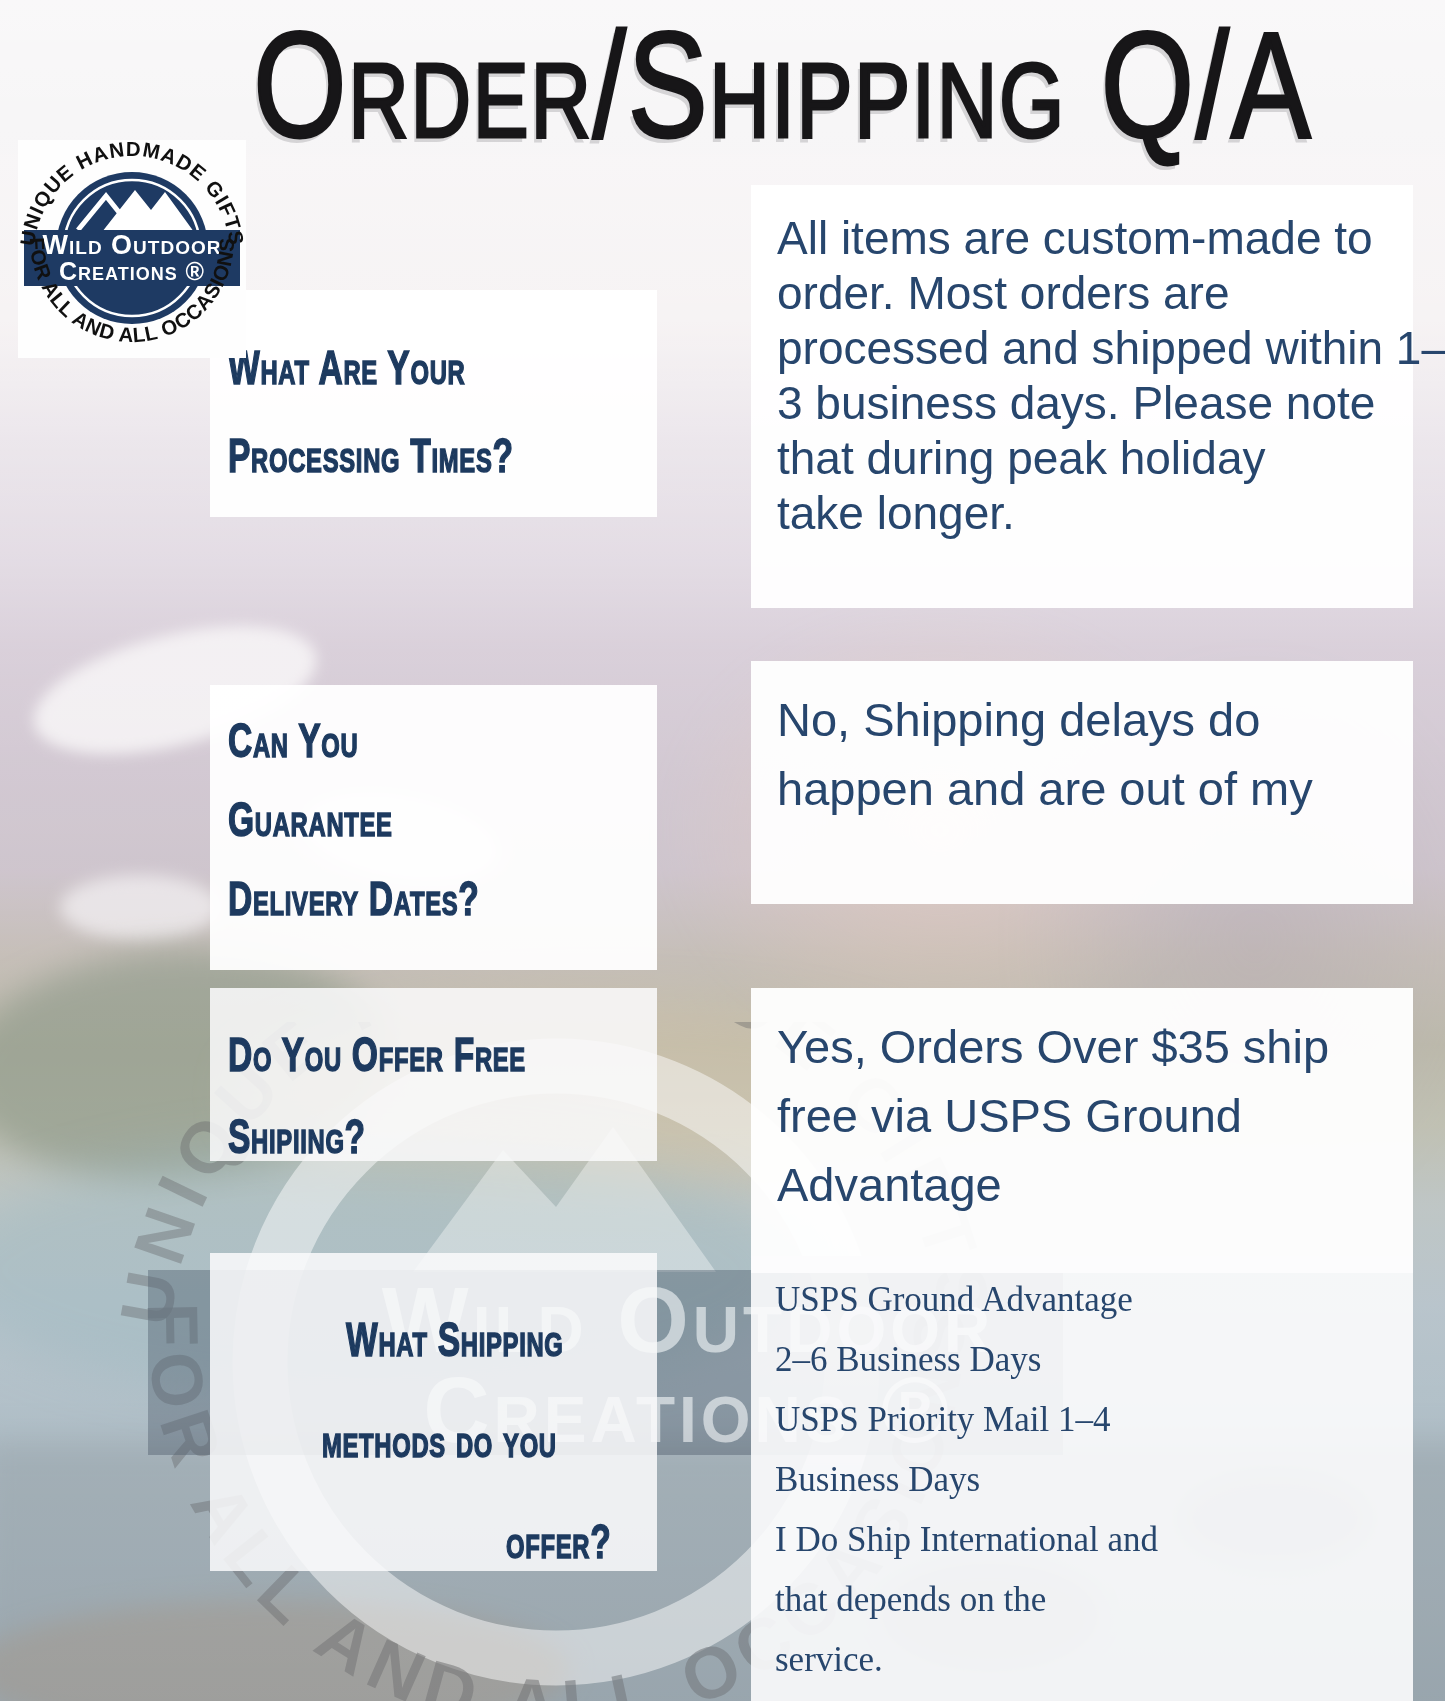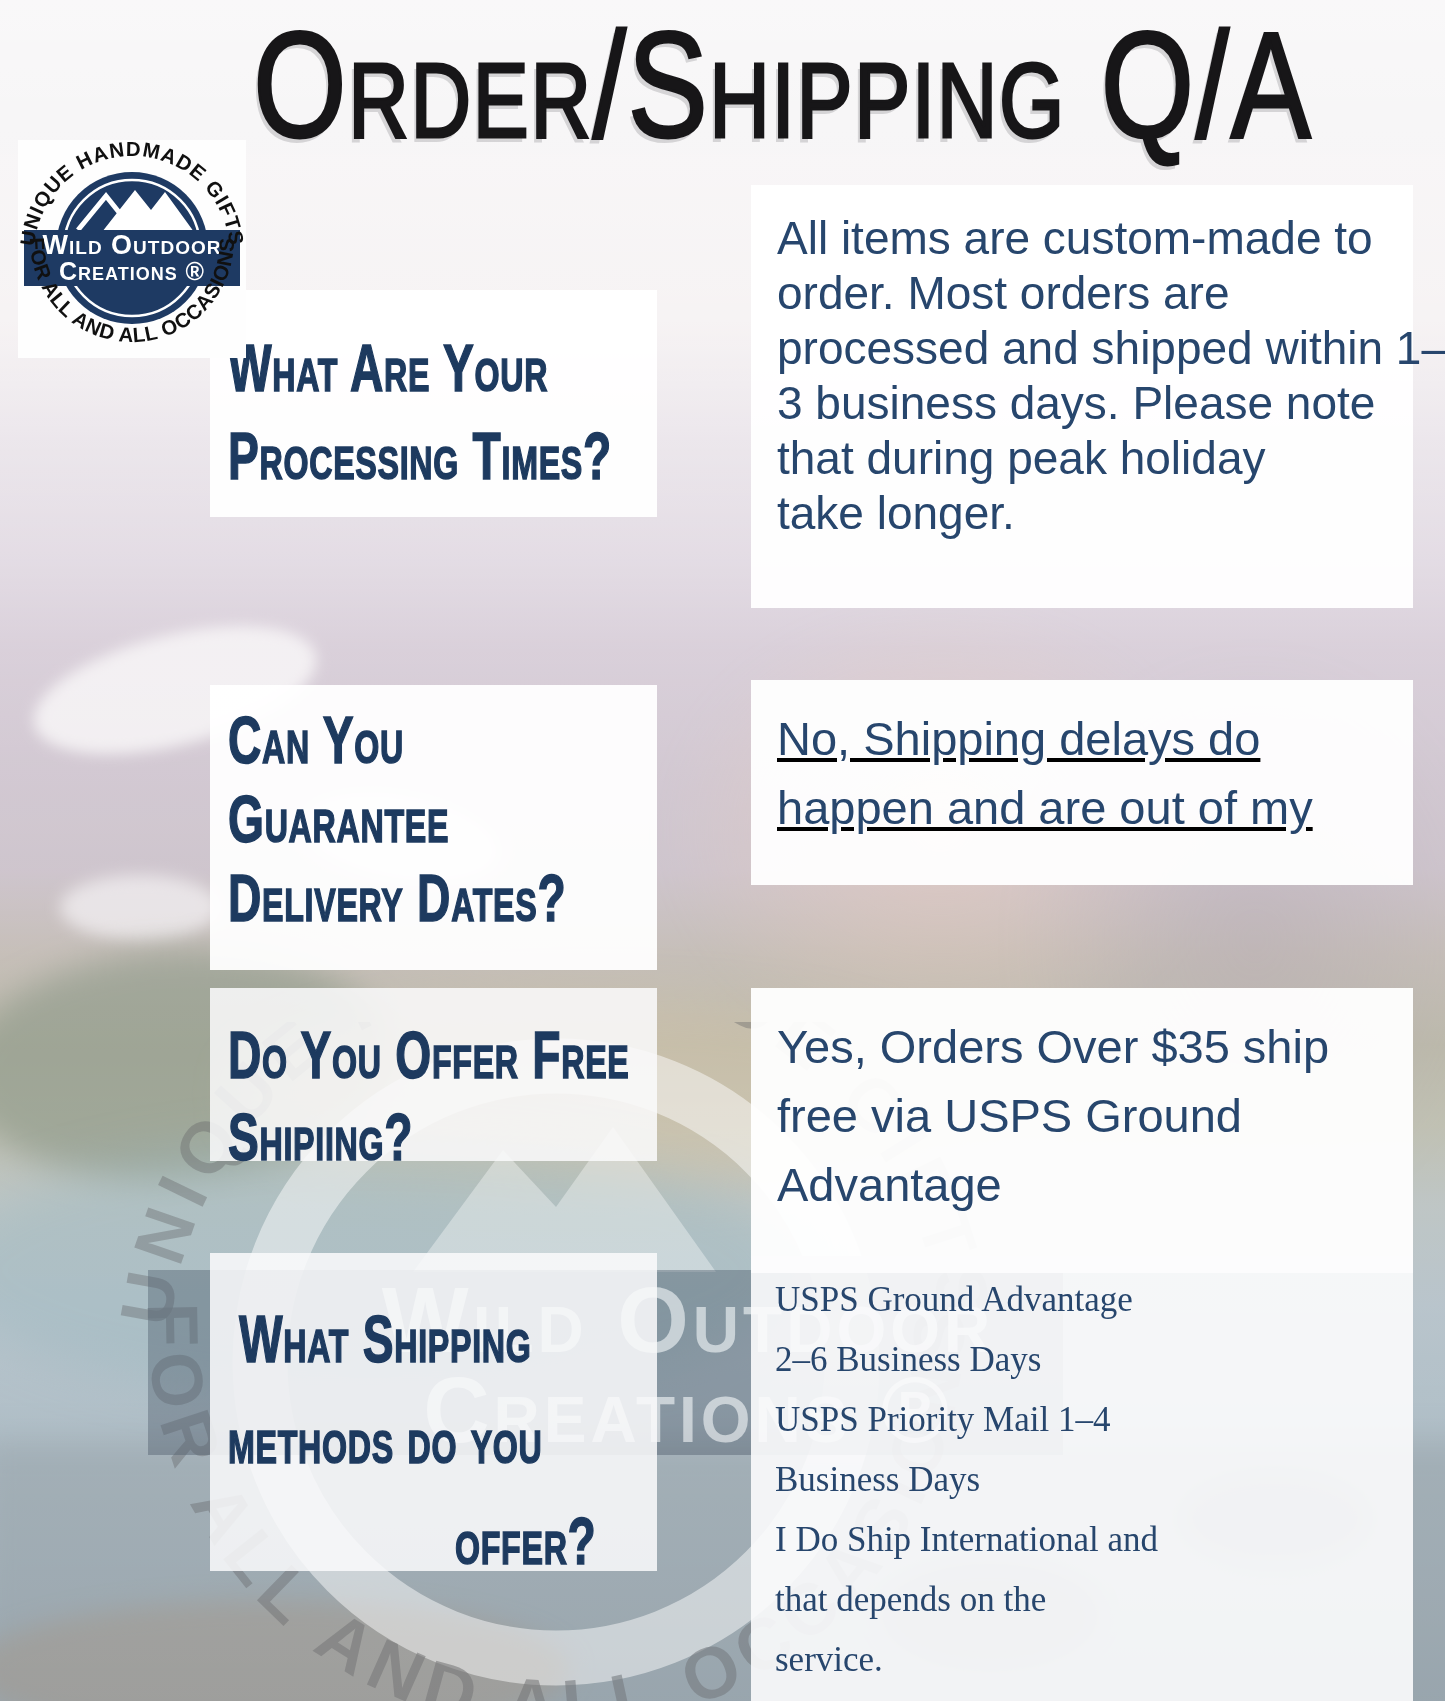--- a/index.html
+++ b/index.html
@@ -59,31 +59,31 @@
   }
   
   .qbox, .abox { position:absolute; box-sizing:border-box; }
   .qbox { background:rgba(255,255,255,.94); z-index:3; }
   .qbox.translucent { background:rgba(250,250,252,.86); }
   .abox { background:rgba(255,255,255,.95); z-index:3; }
   .abox.translucent { background:rgba(252,252,253,.9); }
   .q-line {
     white-space:nowrap; font-variant:small-caps; font-weight:700;
     color:#1d3a5f; -webkit-text-stroke:1.5px #1d3a5f; letter-spacing:1px;
-    font-size:66px;
+    font-size:48px;
   }
   .q-line > span { display:inline-block; transform:scaleX(.7); transform-origin:left center; }
   .a-line { white-space:nowrap; color:#27466d; font-weight:400; }
   #q1 { left:210px; top:290px; width:447px; height:227px; padding:34px 0 0 18px; }
   #q1 .q-line { line-height:88px; }
   #a1 { left:751px; top:185px; width:662px; height:423px; padding:26px 0 0 26px; }
   #a1 .a-line { font-size:46px; line-height:55px; }
   #q2 { left:210px; top:685px; width:447px; height:285px; padding:16px 0 0 18px; }
   #q2 .q-line { line-height:79px; }
-  #a2 { left:751px; top:680px; width:662px; height:205px; padding:24px 0 0 26px;text-decoration:underline; }
+  #a2 { left:751px; top:661px; width:662px; height:243px; padding:24px 0 0 26px; }
   #a2 .a-line { font-size:47px; line-height:69px; }
   #q3 { left:210px; top:988px; width:447px; height:173px; padding:26px 0 0 18px; }
   #q3 .q-line { line-height:82px; }
   #a3 { left:751px; top:988px; width:662px; height:285px; padding:24px 8px 0 26px; }
   #a3 .a-line { font-size:47px; line-height:69px; }
   #q4 { left:210px; top:1253px; width:447px; height:318px; padding:36px 0 0 18px;text-align:right; }
   #q4 .q-line { line-height:101px; }
   #a4 { left:751px; top:1256px; width:662px; height:445px; padding:14px 0 0 24px; }
   #a4 .a-line { font-size:35px; line-height:60px;font-family:Liberation Serif, serif; }
   svg text { font-family:"Liberation Sans", sans-serif; }

